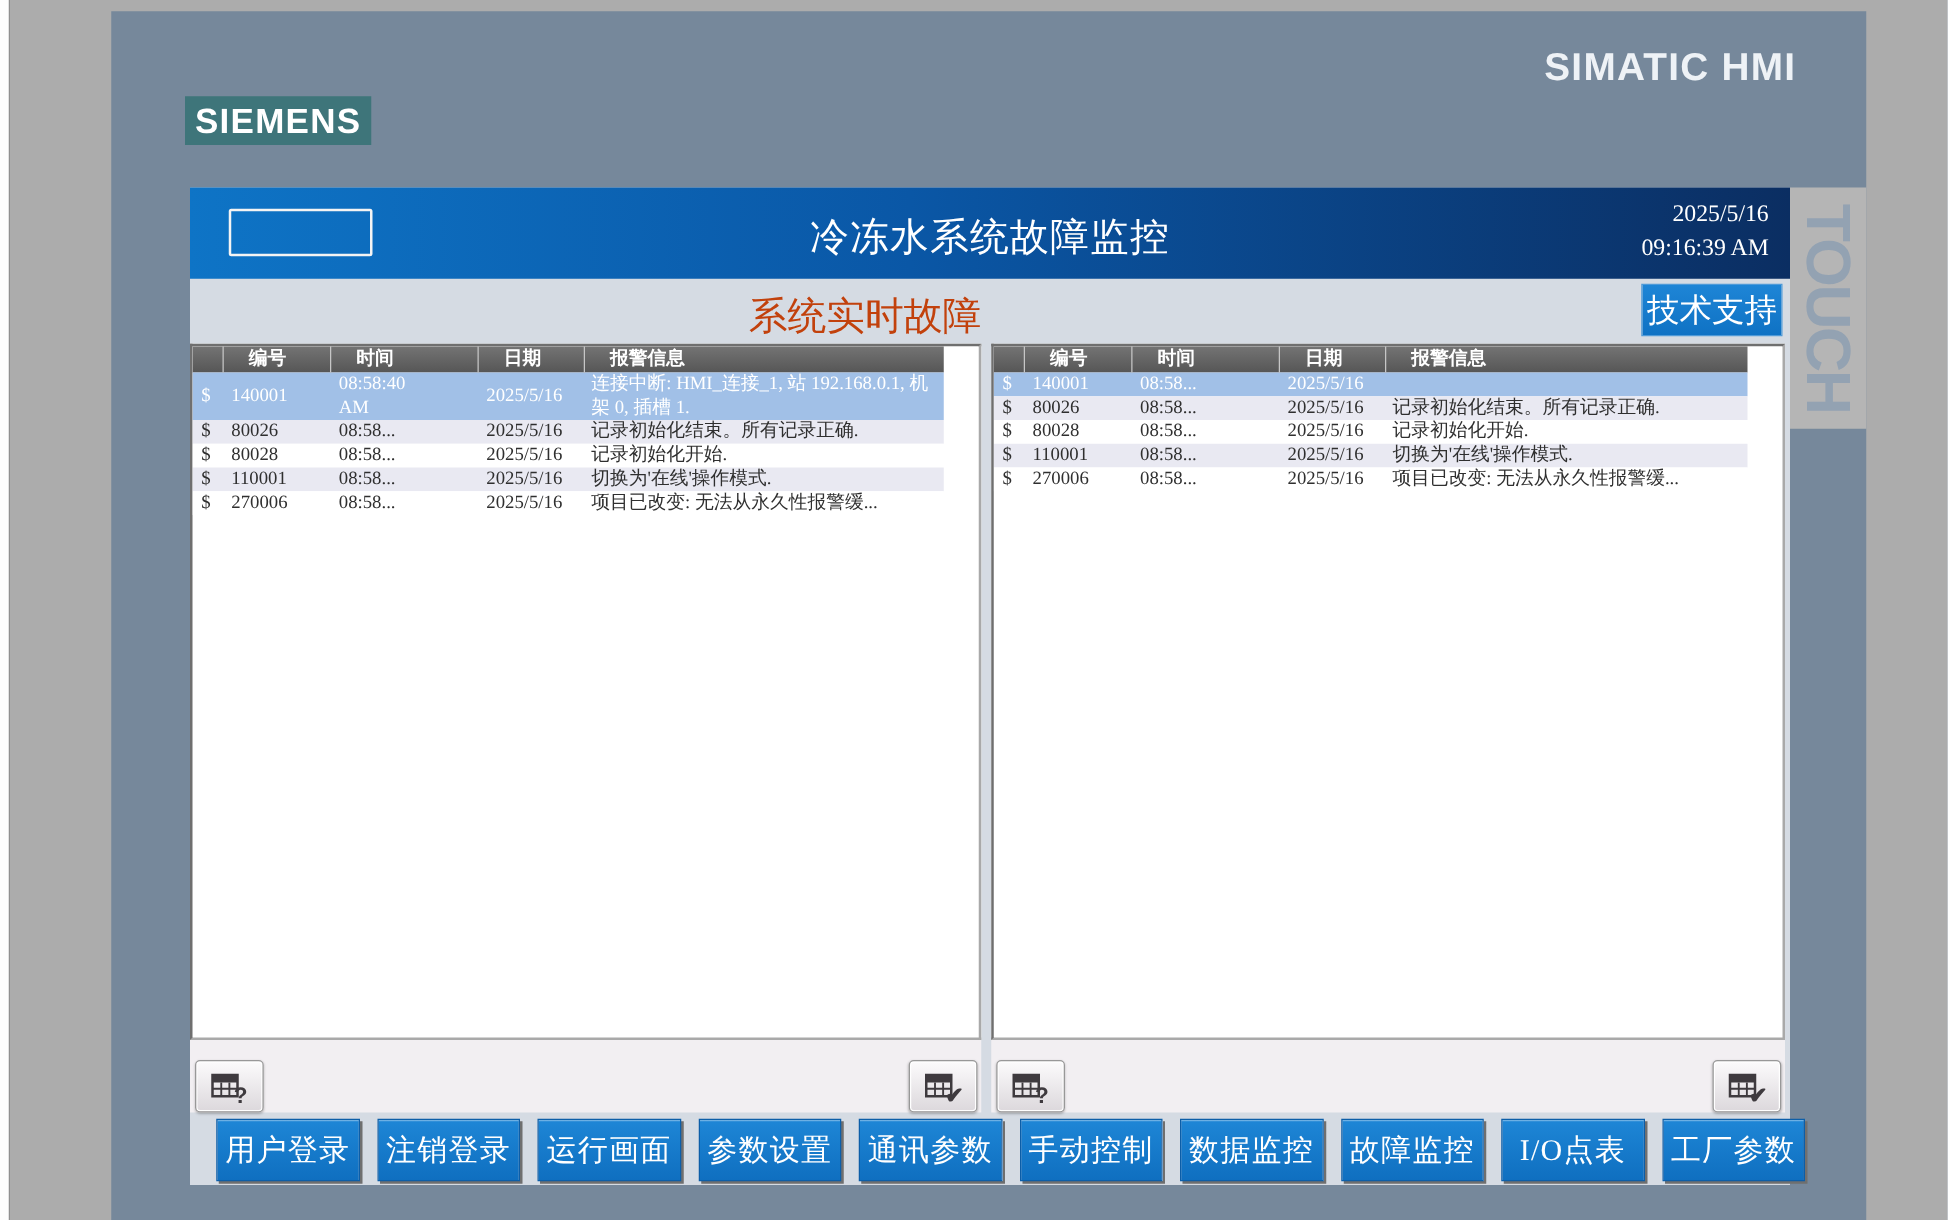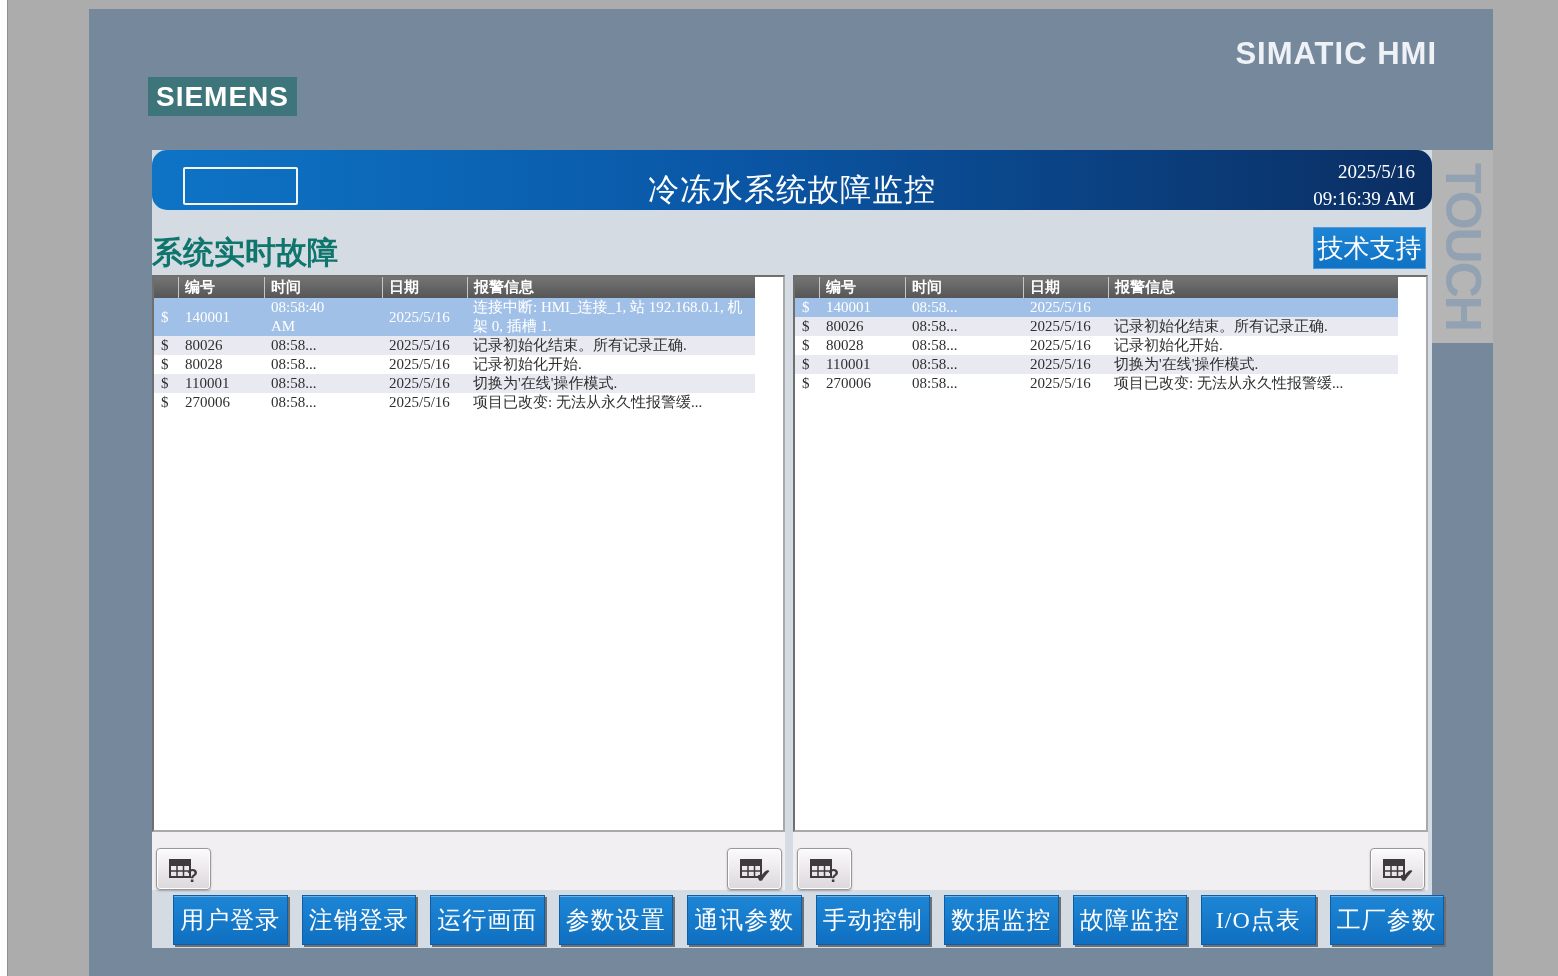--- a/index.html
+++ b/index.html
@@ -27,44 +27,44 @@
   #touch-patch .vtext{
     writing-mode:vertical-rl;text-orientation:sideways;
     width:61px;height:193px;display:flex;align-items:center;justify-content:center;
     font-family:"Liberation Sans",sans-serif;font-weight:bold;font-size:50px;letter-spacing:-2px;
     color:#93a2b2;}
 
   
   #screen{left:152px;top:150px;width:1280px;height:798px;background:#d5dbe3;}
 
   
-  #hmi-header{left:0;top:0;width:1280px;height:60px;
-    background:linear-gradient(90deg,#0e74c6 0%,#0a57a6 45%,#0b2e62 100%);border-radius:15px;}
+  #hmi-header{left:0;top:0;width:1280px;height:73px;
+    background:linear-gradient(90deg,#0e74c6 0%,#0a57a6 45%,#0b2e62 100%);}
   #header-box{left:31px;top:17px;width:111px;height:34px;border:2px solid #f4f4f4;border-radius:2px;}
   #page-title{left:0;top:19px;width:100%;text-align:center;color:#fff;font-size:31px;letter-spacing:1px;}
   #datetime{top:8px;right:17px;text-align:right;color:#fff;font-size:19px;line-height:27px;}
 
   
   #section-row{left:0;top:72px;width:1280px;height:53px;}
-  .section-title{top:10px;font-size:31px;color:#0f766e;text-align:left;font-weight:bold;}
+  .section-title{top:10px;font-size:31px;color:#c2410c;text-align:right;}
   #realtime-title{left:0;width:633px;}
   #history-title{left:641px;width:635px;}
   #support-button{top:5px;right:6px;width:111px;height:40px;
     background:linear-gradient(#1e85d6,#0f72c4);border:1px solid #4f9ad8;
     display:flex;align-items:center;justify-content:center;color:#fff;font-size:26px;cursor:pointer;font-family:Liberation Serif, serif;}
 
   
   .panel{top:125px;height:615px;background:#f2eff2;}
   #panel-realtime{left:0;width:633px;}
   #panel-history{left:641px;width:635px;}
 
   .rows-region{position:absolute;left:0;top:0;right:0;height:557px;background:#fff;
     border:2px solid;border-color:#6f6f6f #a9a9a9 #a9a9a9 #6f6f6f;box-sizing:border-box;overflow:hidden;}
   .thead{display:flex;height:21px;background:linear-gradient(#747474,#565656);margin-right:28px;}
-  .th{color:#fff;font-weight:bold;font-size:15px;line-height:21px;padding-left:6px;box-sizing:border-box;
+  .th{color:#fff;font-weight:bold;font-size:15px;line-height:21px;padding-left:20px;box-sizing:border-box;
     white-space:nowrap;overflow:hidden;}
   .th + .th{border-left:1px solid #c6c6c6;}
   .c-icon{width:24px;flex:none;}
   .c-id{width:66px;flex:none;}
   .c-time{width:70px;flex:none;margin-left:20px;}
   .c-date{width:85px;flex:none;margin-left:48px;}
   .c-msg{flex:1;min-width:0;}
 
   .row{display:flex;margin-right:28px;font-size:15px;color:#2f2f2f;background:#fff;cursor:default;}
   .row.alt{background:#e9e9f2;}

